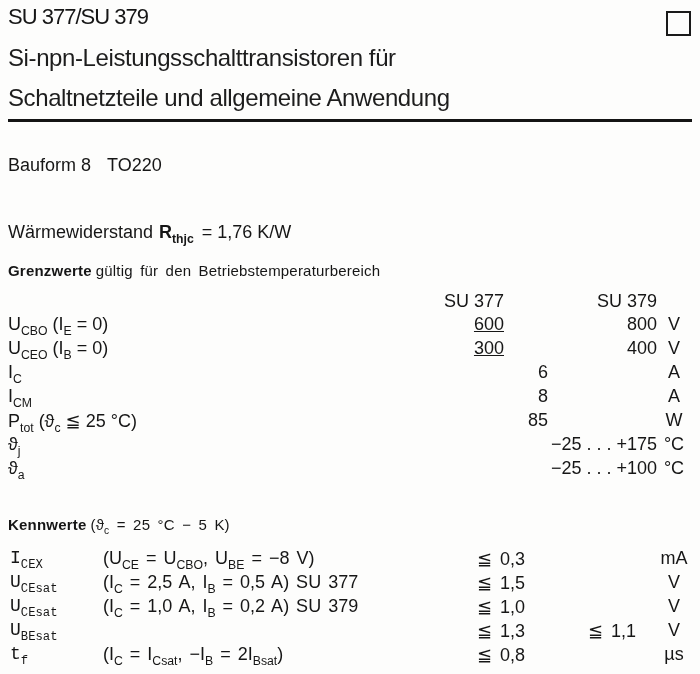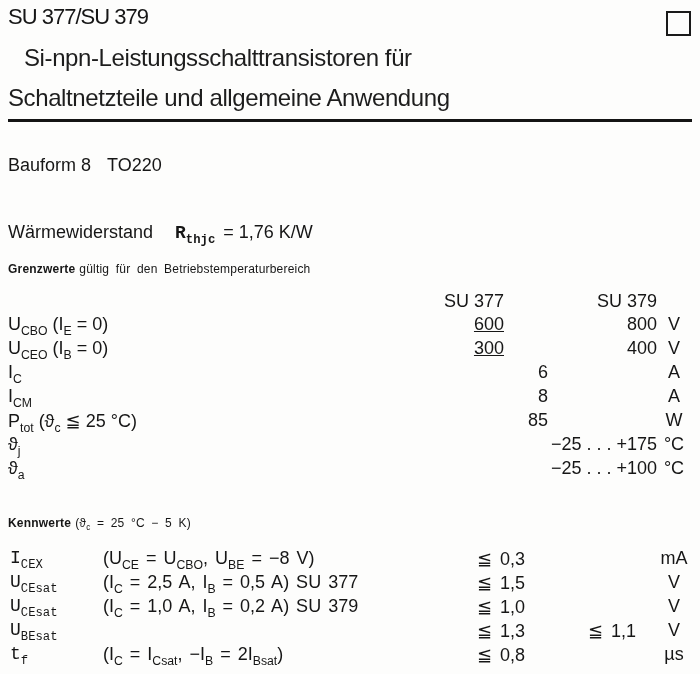--- a/index.html
+++ b/index.html
@@ -16,32 +16,32 @@
 
   .doc-title {
     left:8px; top:4px;
     font-size:22px; font-weight:400; letter-spacing:-1px;
   }
   .corner-square {
     left:666px; top:11px; width:21px; height:21px;
     border:2.5px solid #1a1a1a; background:transparent;
   }
   .subtitle { left:8px; font-size:24px; font-weight:400; letter-spacing:-0.4px; color:#1d1d1d; }
-  .subtitle.l1 { top:44px;margin-left:16px; }
+  .subtitle.l1 { top:44px; }
   .subtitle.l2 { top:76px;margin-top:8px; }
   .title-rule { left:8px; top:119px; width:684px; height:3px; background:#141414; }
 
   .bauform-line { left:8px; top:155px; font-size:18px; }
   .bauform-line .pkg { position:absolute; left:99px; top:0; }
 
   .thermal-line { left:8px; top:222px; font-size:18px; }
-  .thermal-line .sym { font-weight:700; margin-left:22px;font-family:Liberation Mono, monospace; }
+  .thermal-line .sym { font-weight:700; margin-left:6px; }
   .thermal-line .val { margin-left:8px; }
 
-  .section-heading { left:8px; font-size:12px; word-spacing:3px; letter-spacing:0.2px; }
+  .section-heading { left:8px; font-size:15px; word-spacing:3px; letter-spacing:0.2px; }
   .section-heading b { font-weight:700; margin-right:4px; }
   .gw-heading { top:262px; }
   .kw-heading { top:516px; }
 
   .col-header { top:291px; font-size:18px; text-align:right; }
   .col-header.c377 { left:404px; width:100px; }
   .col-header.c379 { left:509px; width:148px; }
 
   .gw-rows { left:0; top:314px; width:700px; }
   .kw-rows { left:0; top:548px; width:700px; }

